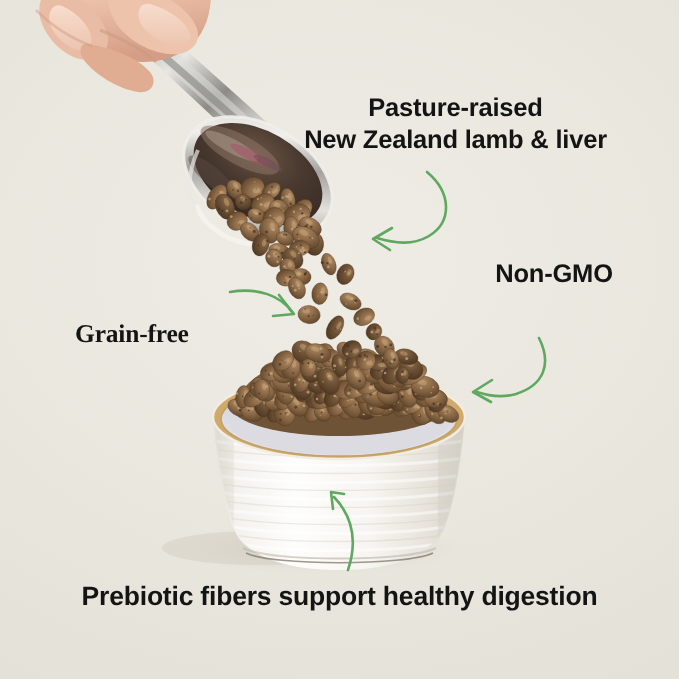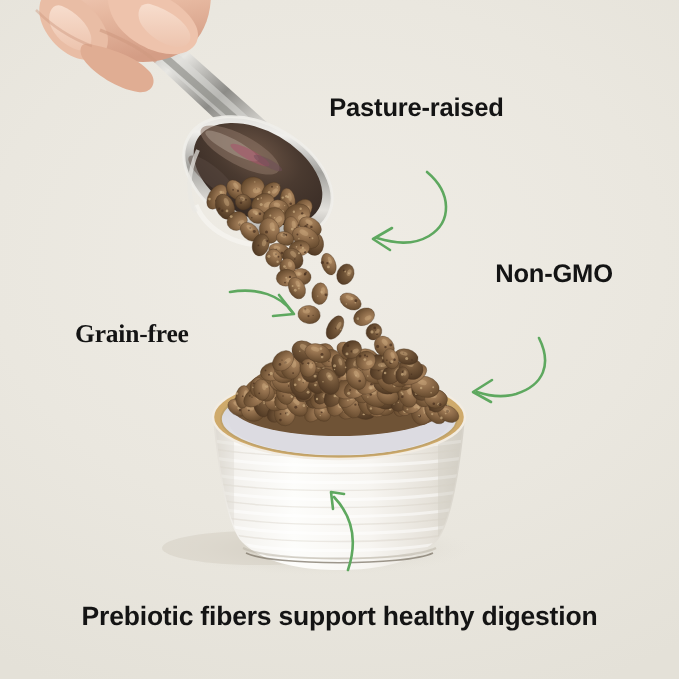--- a/index.html
+++ b/index.html
@@ -21,26 +21,26 @@
   .label{
     position:absolute;
     color:#141414;
     font-weight:700;
     letter-spacing:-0.2px;
     line-height:1.26;
     white-space:nowrap;
     text-rendering:geometricPrecision;
   }
   #lbl-lamb{ left:50%; top:92px; transform:translateX(-50%);
-             font-size:25.5px; text-align:center; margin-left:77px;}
+             font-size:25.5px; text-align:center; margin-left:116px;}
   #lbl-nongmo{ left:554px; top:258px; transform:translateX(-50%);
                font-size:25.5px; text-align:left;}
   #lbl-grain{ left:75px; top:318px; font-size:25.5px;font-family:Liberation Serif, serif;}
   #lbl-prebiotic{ left:50%; top:580px; transform:translateX(-50%);
-                  font-size:26.5px; text-align:center;margin-top:20px;}
+                  font-size:26.5px; text-align:center;}
 
   
   svg.layer{position:absolute;left:0;top:0;width:679px;height:679px;
             pointer-events:none;}
   svg.layer.art{pointer-events:auto;}
 </style>
 </head>
 <body>
 
 <div id="stage">
@@ -942,20 +942,21 @@
 
       <g>
         <path d="M348,570 C358,540 352,516 334,497"></path>
         <path d="M344,494 L331,492 L333,509"></path>
       </g>
     </g>
   </svg>
 
   <div class="label" id="lbl-lamb">
     <div>Pasture-raised</div>
+    <div>New Zealand lamb &amp; liver</div>
   </div>
 
   <div class="label" id="lbl-nongmo">
     <div>Non-GMO</div>
   </div>
 
   <div class="label" id="lbl-grain">
     <div>Grain-free</div>
   </div>
 

